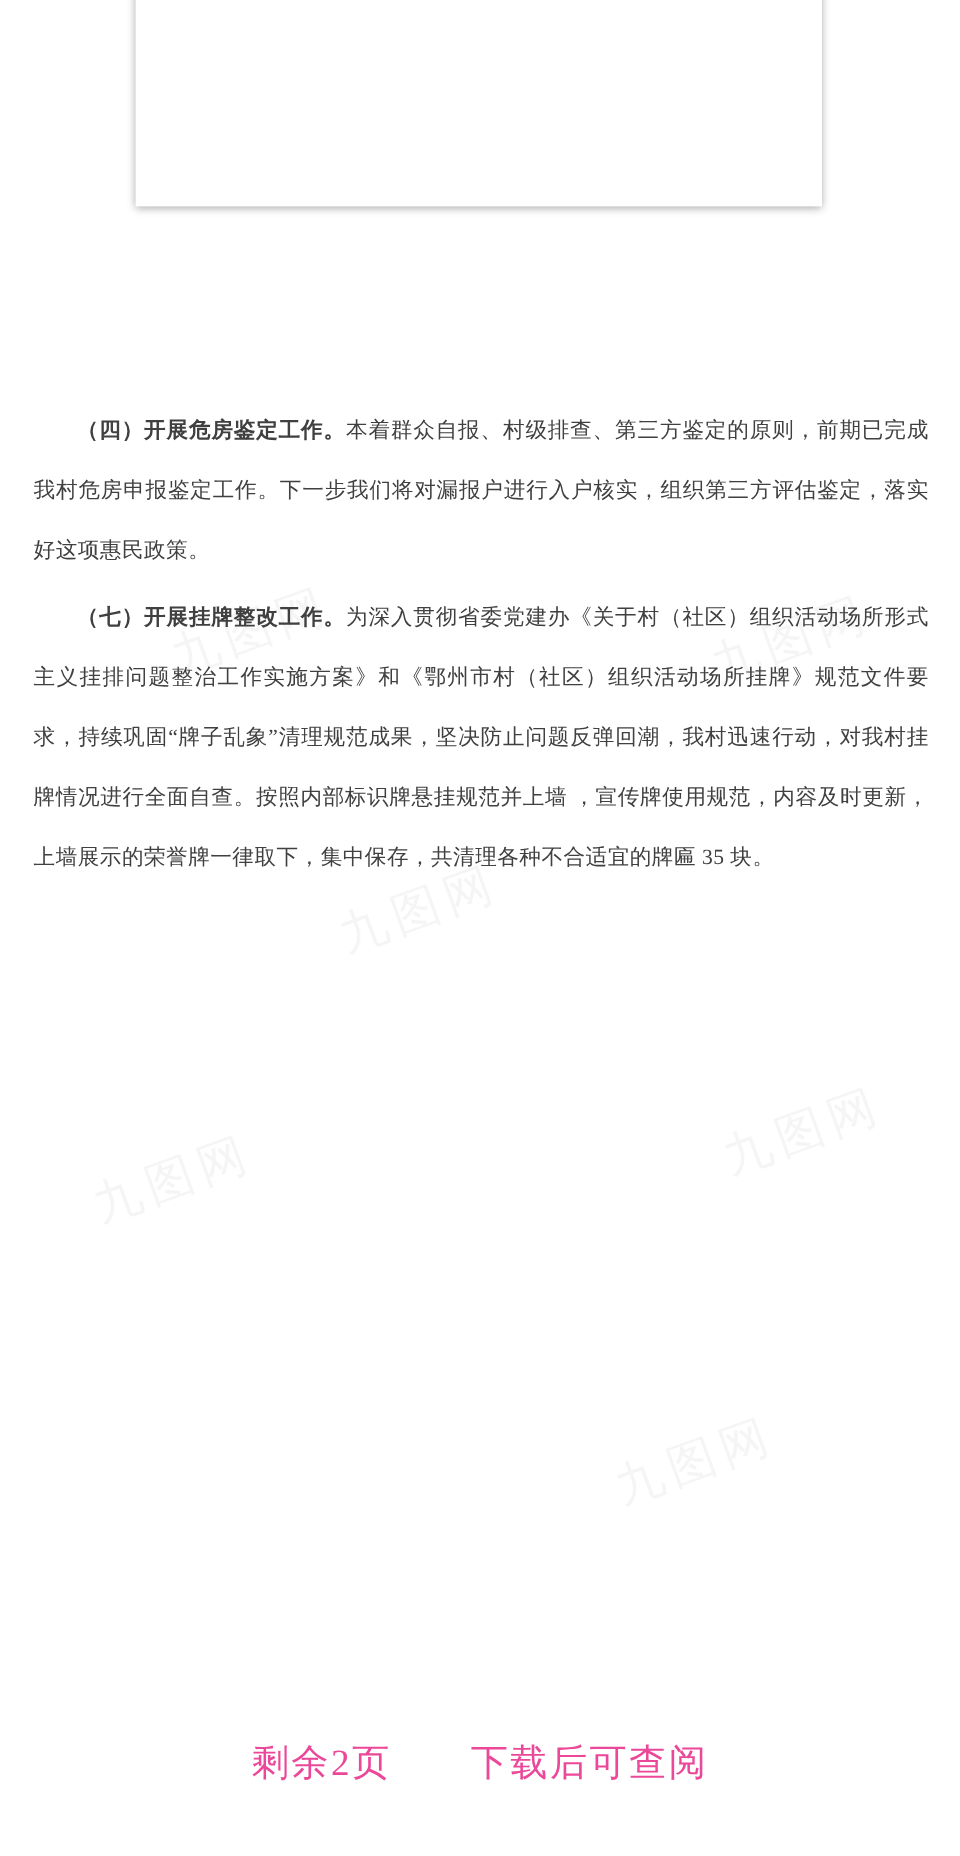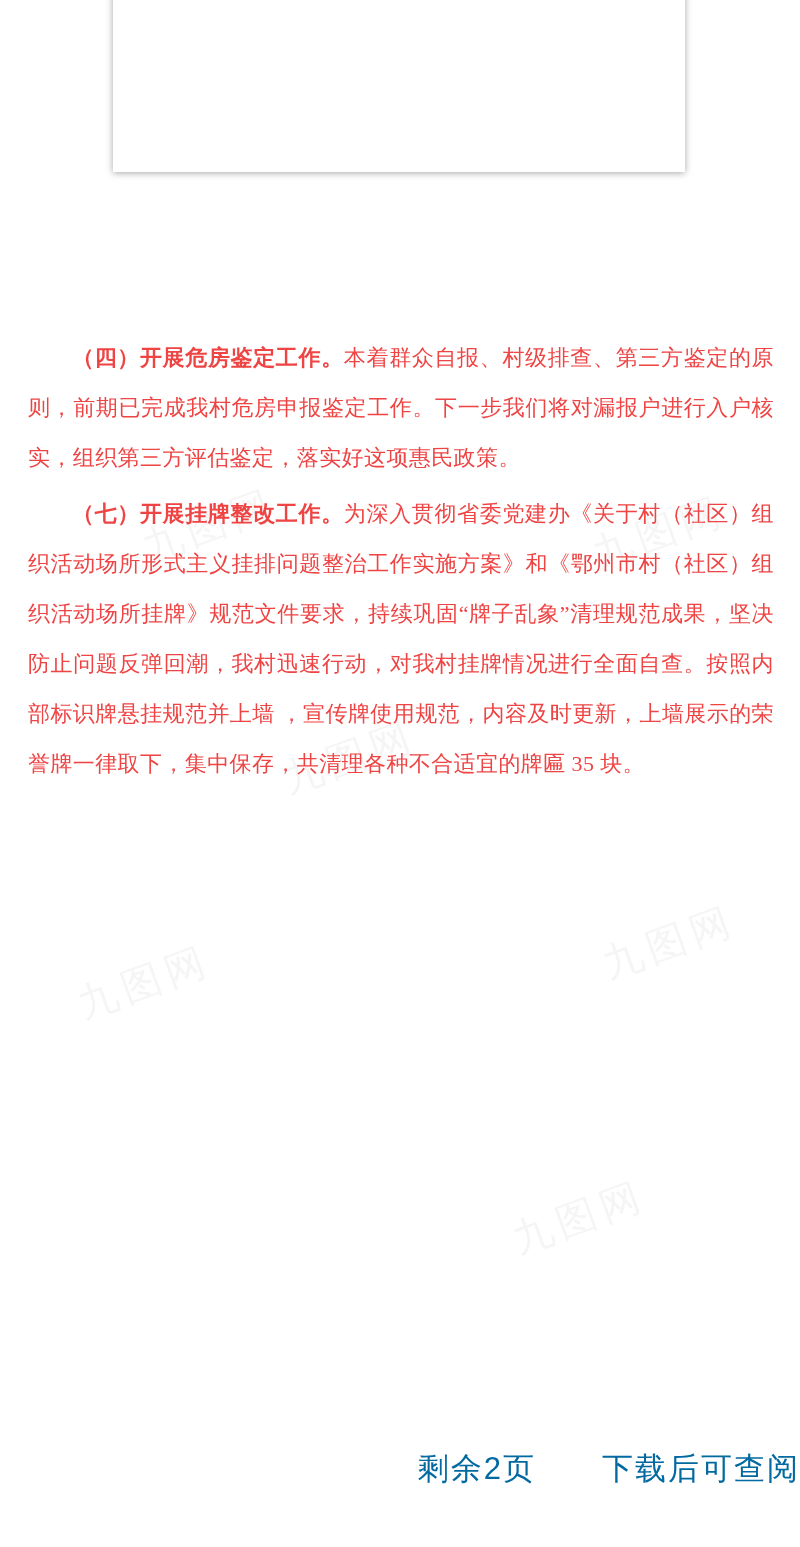--- a/index.html
+++ b/index.html
@@ -43,42 +43,42 @@
   .watermark:nth-of-type(3) { left: 280px; top: 730px; }
   .watermark:nth-of-type(4) { left: 75px;  top: 955px; }
   .watermark:nth-of-type(5) { left: 600px; top: 915px; }
   .watermark:nth-of-type(6) { left: 510px; top: 1190px; }
 
   .doc-content {
     position: absolute;
     left: 28px;
     right: 26px;
     top: 333px;
-    color: #ef4444;
-    font-size: 22px;
+    color: #404040;
+    font-size: 18px;
     line-height: 50px;
     text-align: justify;
     letter-spacing: 0.4px;
   }
   .doc-content p {
     text-indent: 2em;
     margin: 0 0 6px 0;
   }
   .para-head { font-weight: bold; }
 
   .remaining {
     position: absolute;
     top: 1448px;
     left: 0;
     width: 100%;
-    text-align: right;
-    color: #0369a1;
+    text-align: center;
+    color: #ec4899;
     font-size: 31px;
     letter-spacing: 2px;
-    font-family: Liberation Sans, sans-serif;
+    font-family: Liberation Serif, serif;
   }
 </style>
 </head>
 <body>
 
 <div class="canvas">
 
   <div class="partial-page"></div>
 
   <span class="watermark">九图网</span>

